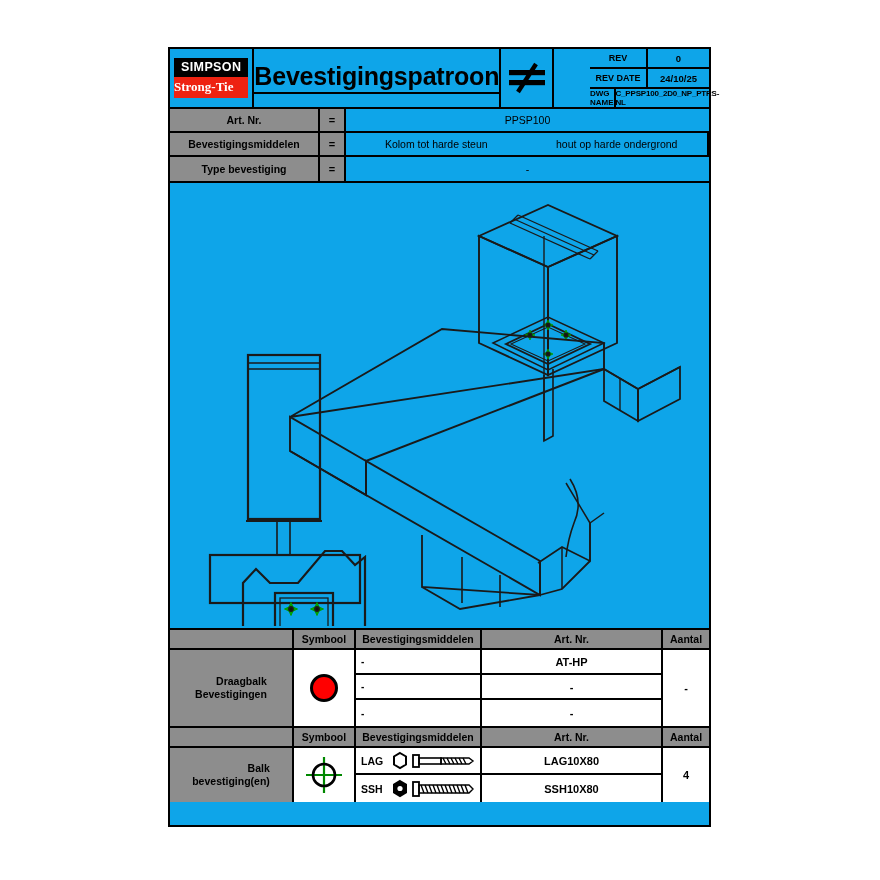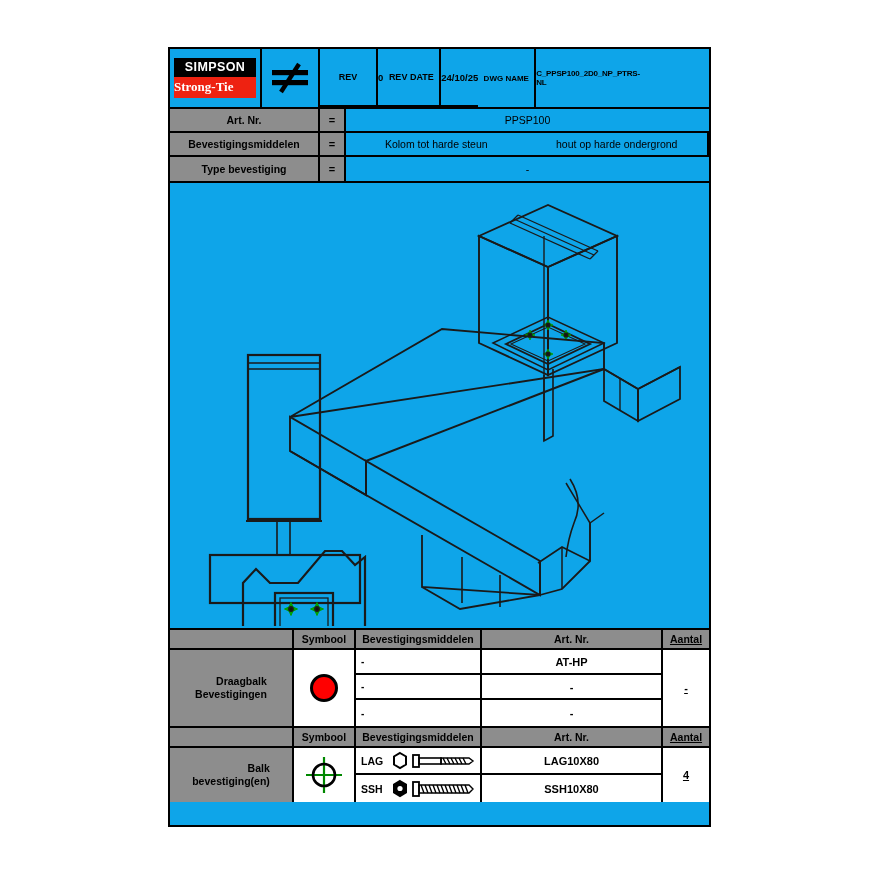--- a/index.html
+++ b/index.html
@@ -63,22 +63,23 @@
     letter-spacing:-.2px;
   }
   .proj-cell{
     width:58px;
     display:flex;align-items:center;justify-content:center;
     border-right:2.5px solid #000;
     box-sizing:border-box;
   }
   .rev-block{
     width:155px;
-    display:flex;flex-direction:row;
-    box-sizing:border-box;
+    display:flex;flex-direction:column;
+    box-sizing:border-box;
+    padding-left:36px;
   }
   .rev-row{
     flex:1;display:flex;
     border-bottom:2px solid #000;
     box-sizing:border-box;
   }
   .rev-row:last-child{border-bottom:none;}
   .rev-lbl{
     width:58px;
     display:flex;align-items:center;justify-content:center;
@@ -167,21 +168,21 @@
     font-size:10.5px;font-weight:bold;
     border-right:2px solid #000;
     box-sizing:border-box;
   }
   .bhead .c:last-child{border-right:none;}
   .bbody{display:flex;}
   .c-cat{width:124px;border-right:2px solid #000;box-sizing:border-box;}
   .c-sym{width:62px;border-right:2px solid #000;box-sizing:border-box;}
   .c-bev{width:126px;border-right:2px solid #000;box-sizing:border-box;}
   .c-art{flex:1;border-right:2px solid #000;box-sizing:border-box;}
-  .c-aan{width:46px;box-sizing:border-box;text-decoration:underline;}
+  .c-aan{width:46px;box-sizing:border-box;}
 
   .cat-cell{
     background:#8d8d8d;
     display:flex;align-items:center;justify-content:center;
     text-align:right;
     font-size:10.5px;font-weight:bold;line-height:1.25;
   }
   .sym-cell{
     display:flex;align-items:center;justify-content:center;
     background:#fff;
@@ -211,20 +212,23 @@
 
 <div id="sheet">
 
   <div class="titlebar">
 
     <div class="logo-cell">
       <div class="logo-top">SIMPSON</div>
       <div class="logo-bot">Strong-Tie</div>
     </div>
 
+    <div class="title-cell">
+      <span>Bevestigingspatroon</span>
+    </div>
 
     <div class="proj-cell">
       <svg width="44" height="34" viewBox="0 0 44 34">
         <rect x="4" y="9" width="36" height="5.2" fill="#000"></rect>
         <rect x="4" y="19" width="36" height="5.2" fill="#000"></rect>
         <line x1="31" y1="3" x2="13" y2="31" stroke="#000" stroke-width="4.4"></line>
       </svg>
     </div>
 
     <div class="rev-block">

